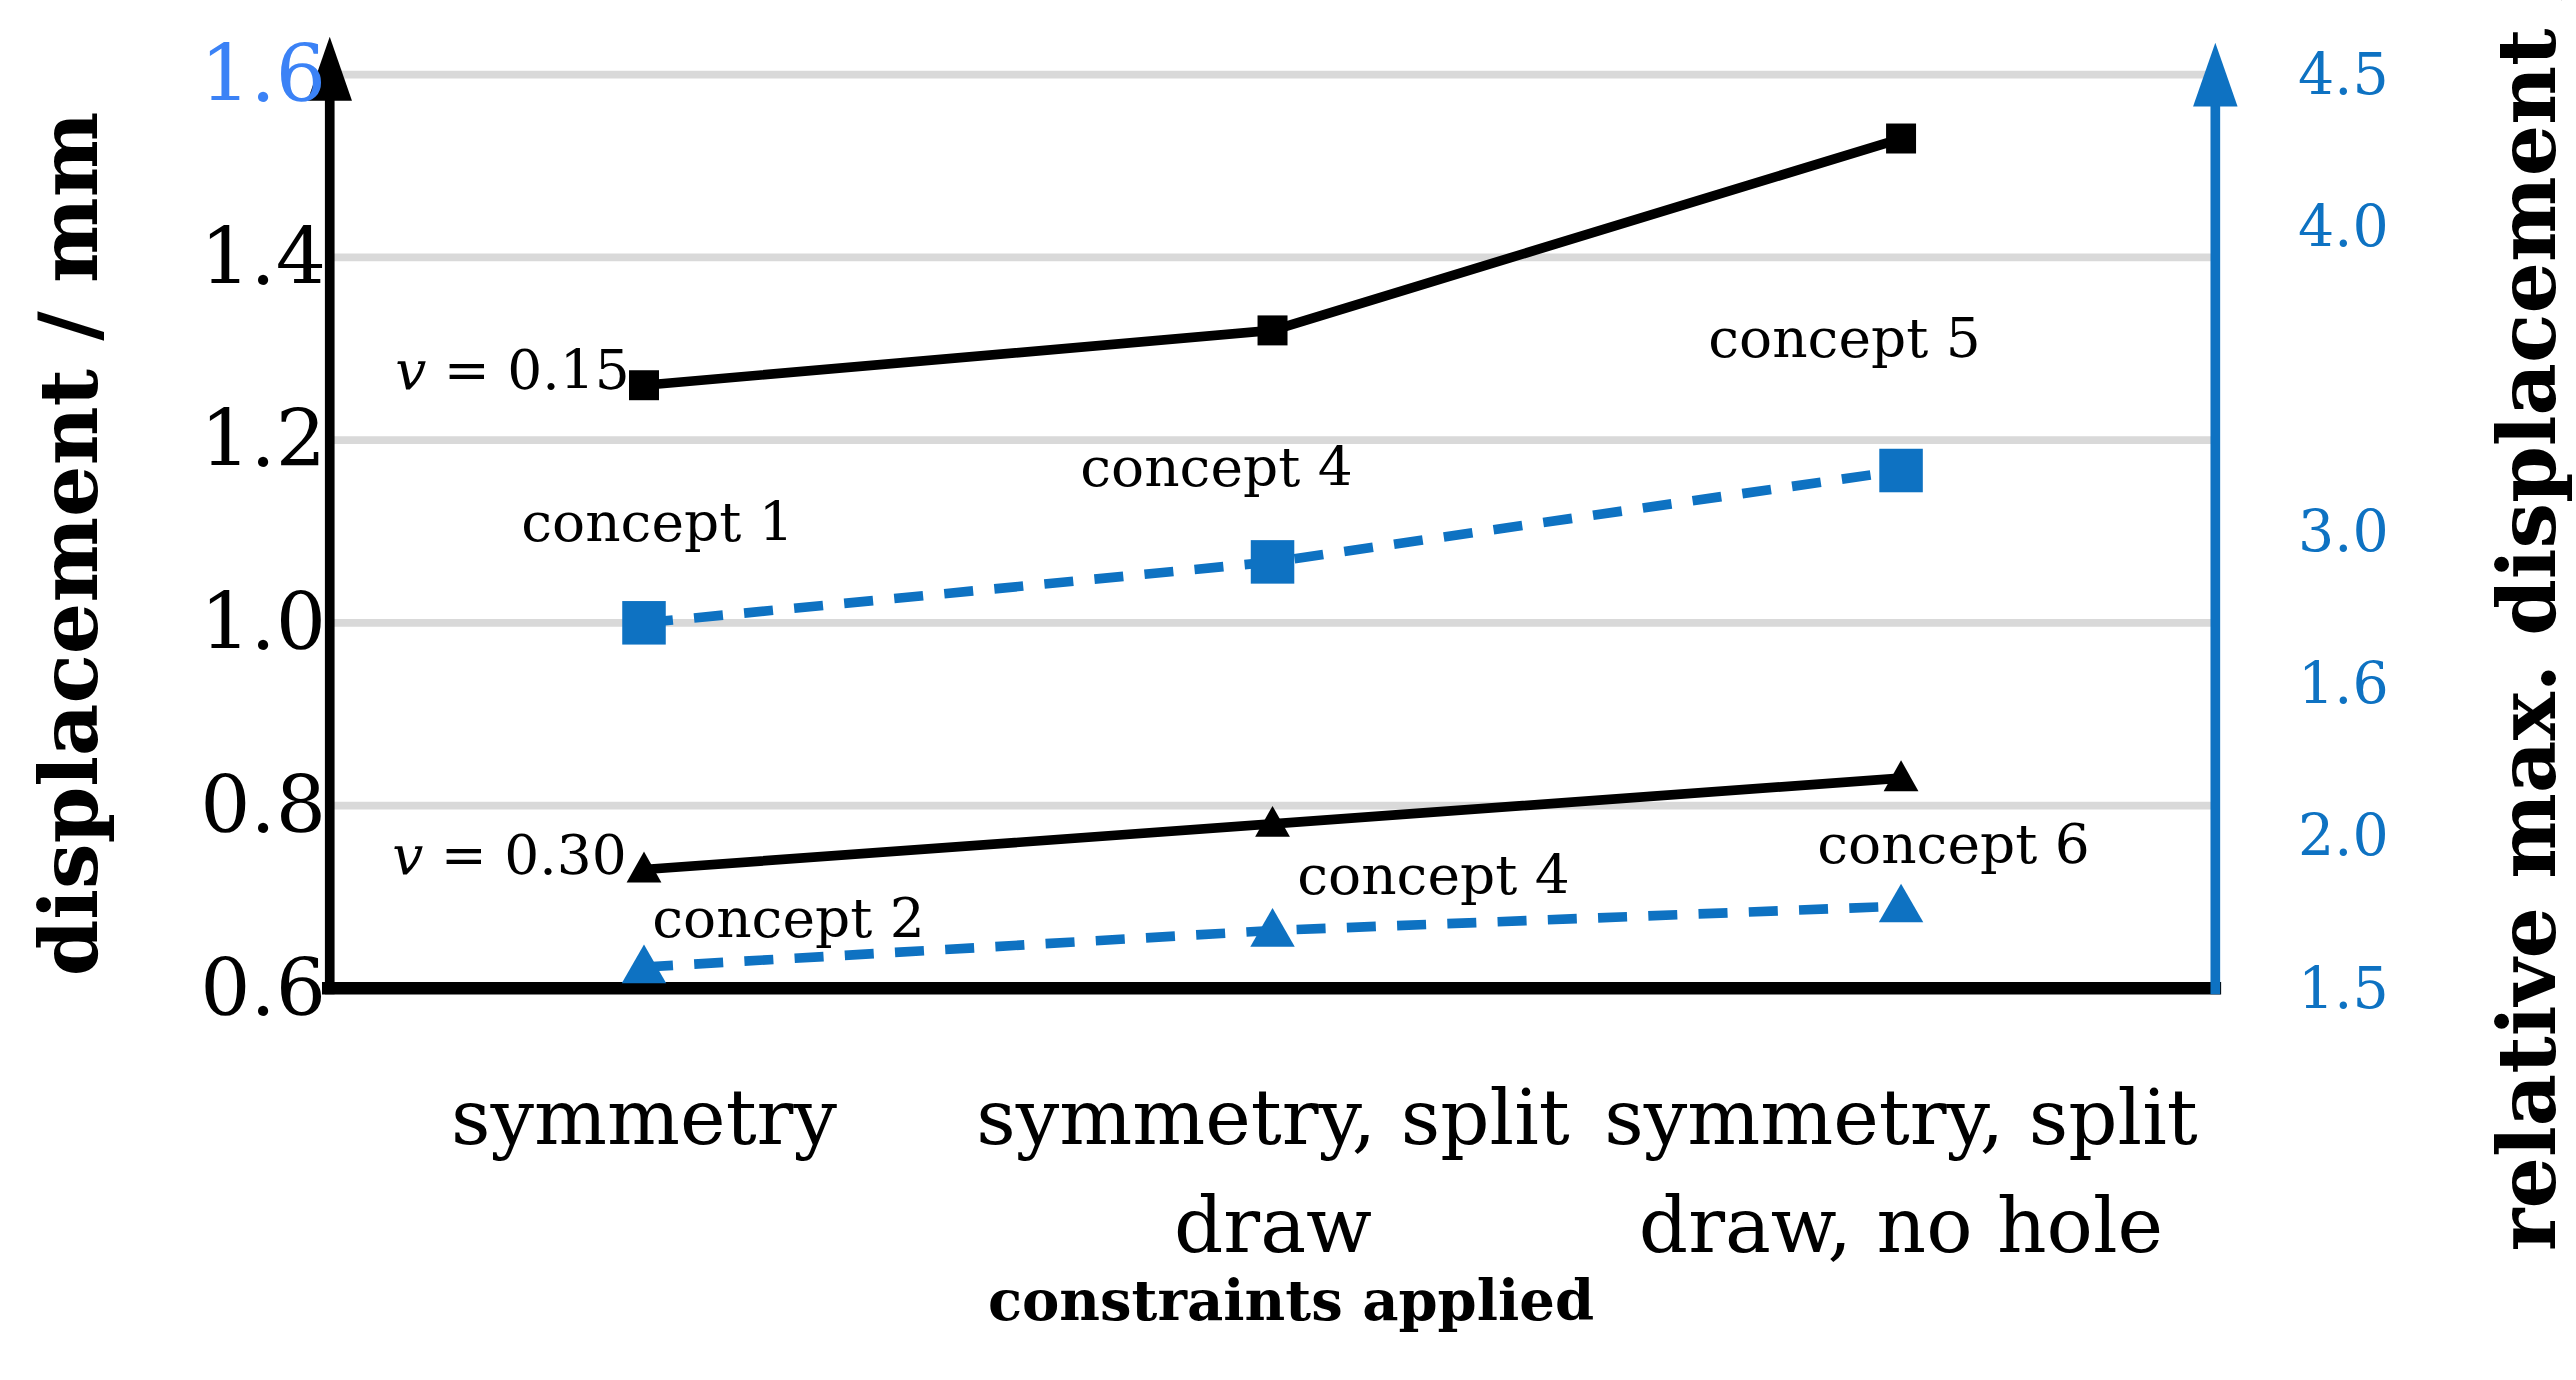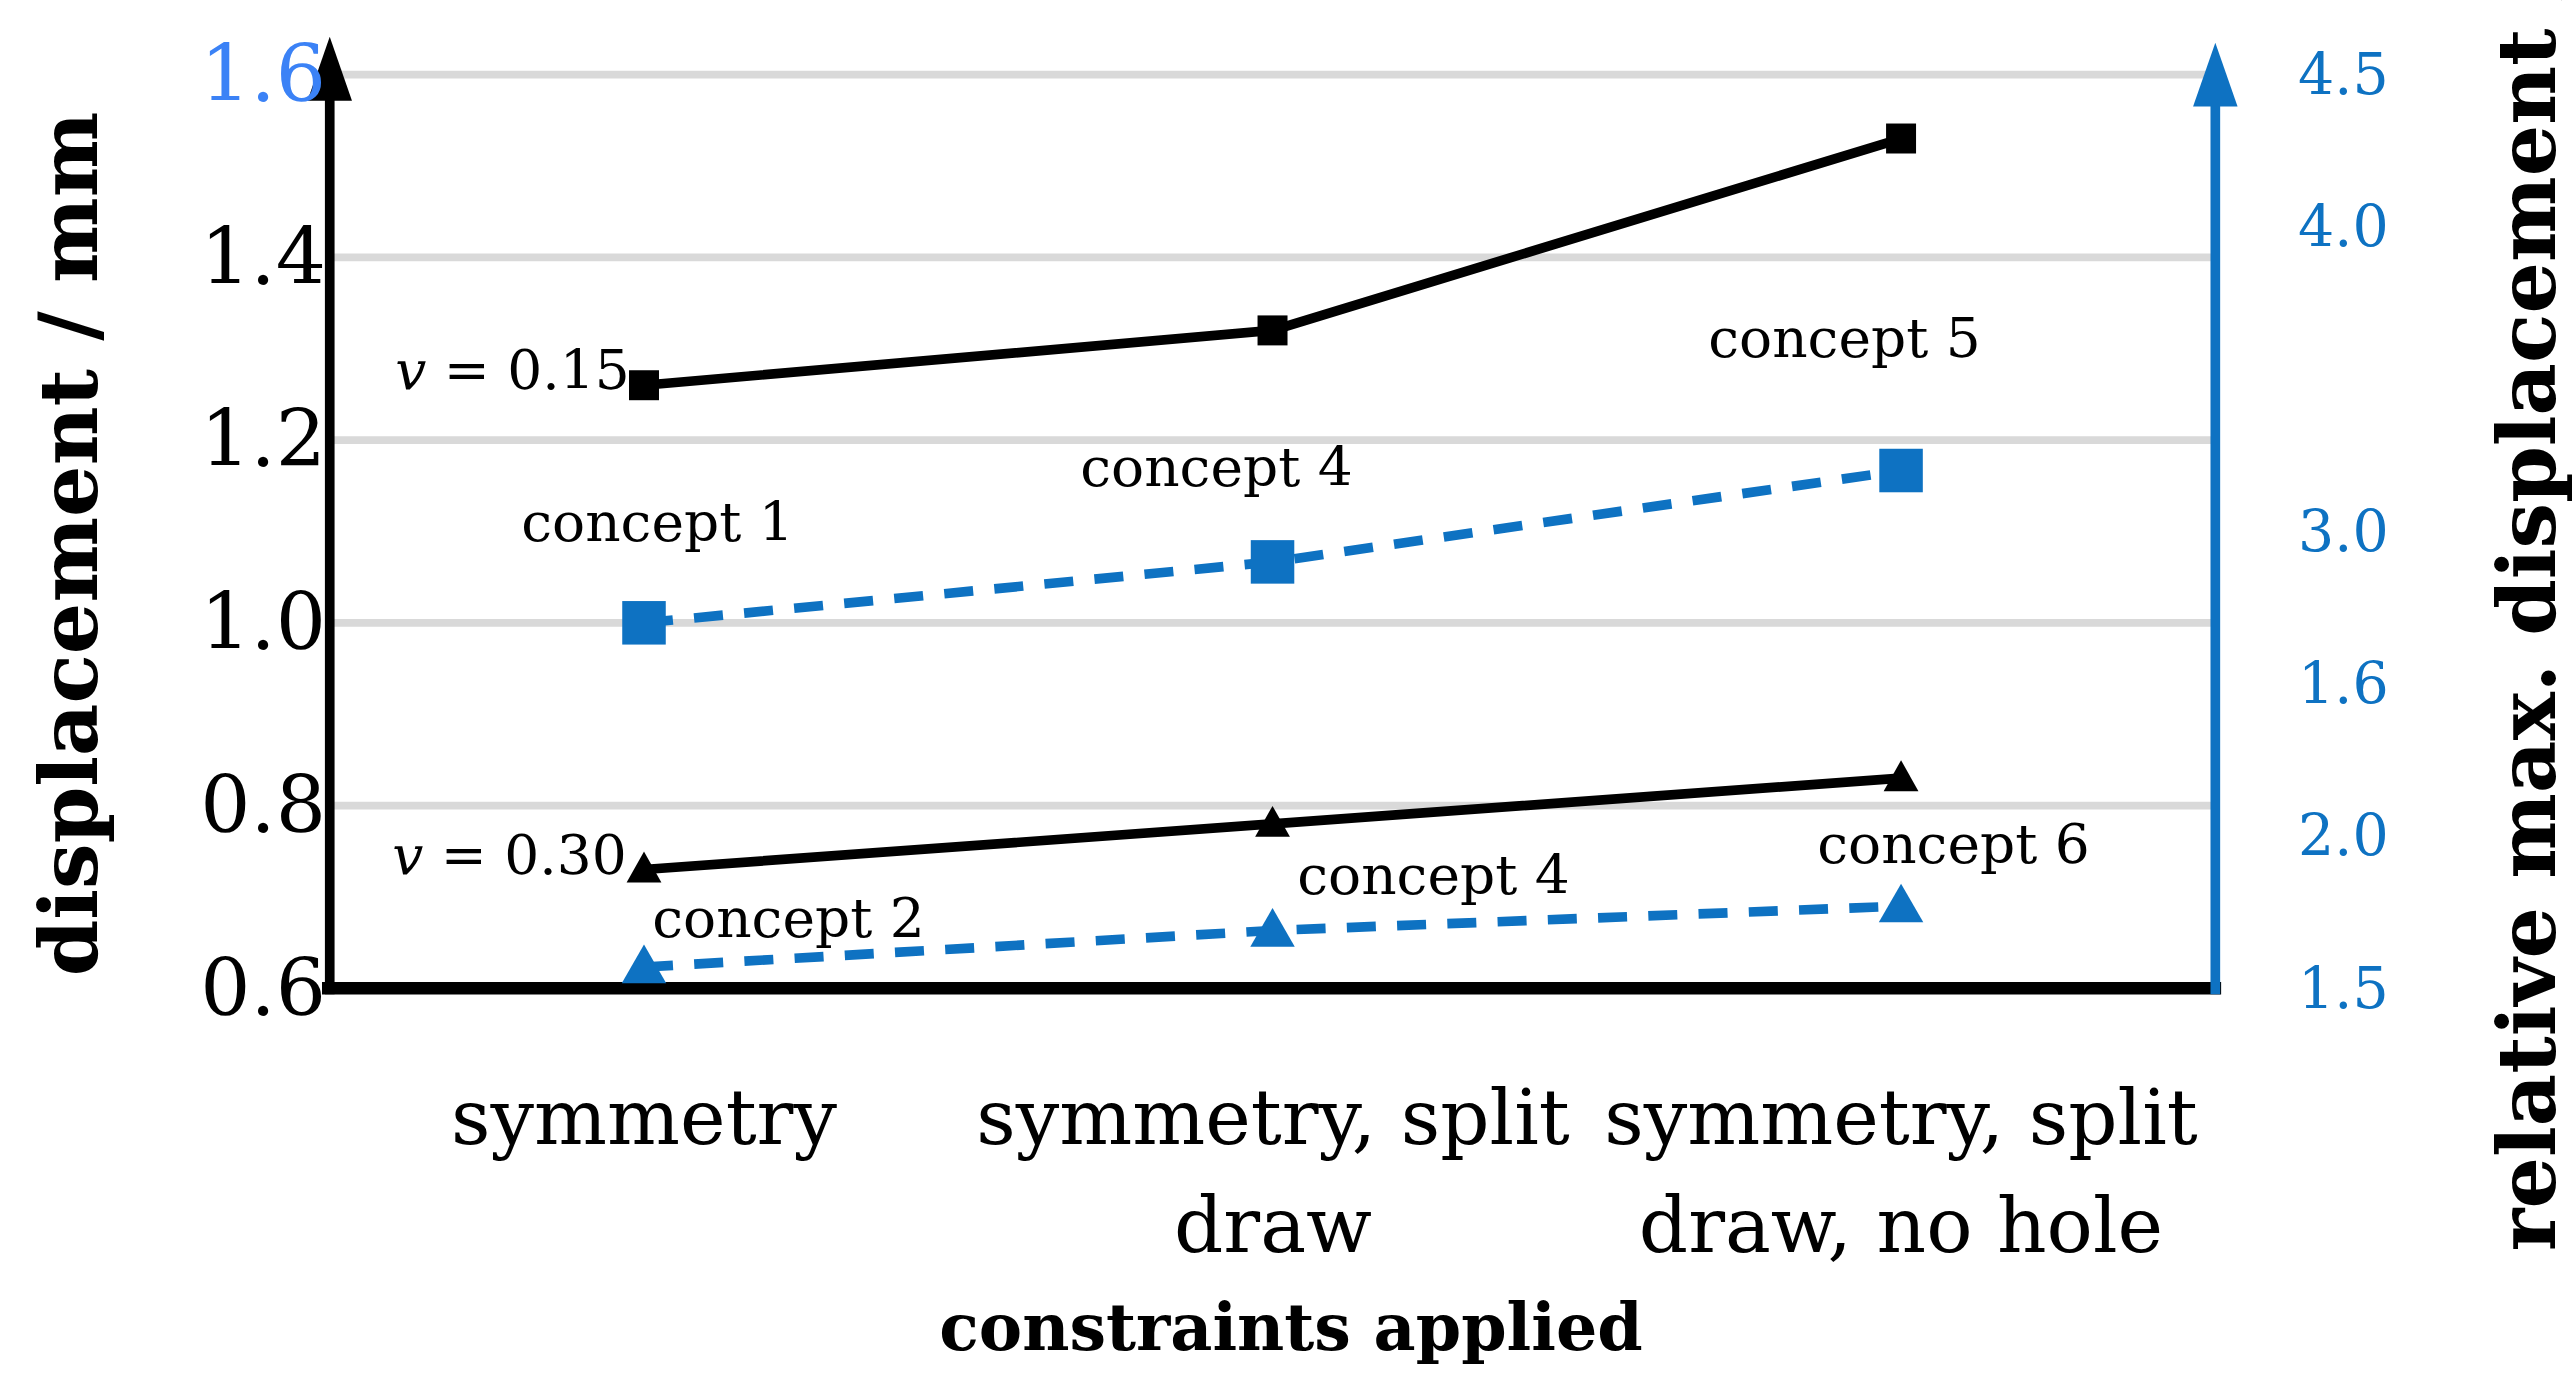--- a/index.html
+++ b/index.html
@@ -12,21 +12,21 @@
   }
   .figure svg{position:absolute;left:0;top:0;}
   .lbl{position:absolute;white-space:pre;}
   .tick-left{width:222px;text-align:right;font-size:79px;line-height:79px;}
   .tick-right{width:271px;text-align:left;font-size:57px;line-height:79px;}
   .xcat{width:890px;text-align:center;font-size:77px;line-height:108px;}
   .anno{width:735px;text-align:center;font-size:55px;line-height:89px;}
   .axis-title{position:absolute;white-space:nowrap;font-weight:bold;font-size:81px;}
   .y-title-left{left:68px;top:544px;transform:translate(-50%,-50%) rotate(-90deg);}
   .y-title-right{left:2526px;top:580px;transform:translate(-50%,-50%) rotate(-90deg);}
-  .x-title{left:1291px;top:1327px;transform:translate(-50%,-50%);font-size:65px;}
+  .x-title{left:1291px;top:1300px;transform:translate(-50%,-50%);font-size:56px;}
   i{font-style:italic;}
 </style>
 </head>
 <body>
 
 <div class="figure">
   <svg id="plot" width="2576" height="1381" viewBox="0 0 2664 1428">
       <line x1="341" y1="833" x2="2291" y2="833" stroke="#d9d9d9" stroke-width="8"></line>
       <line x1="341" y1="644" x2="2291" y2="644" stroke="#d9d9d9" stroke-width="8"></line>
       <line x1="341" y1="455" x2="2291" y2="455" stroke="#d9d9d9" stroke-width="8"></line>

